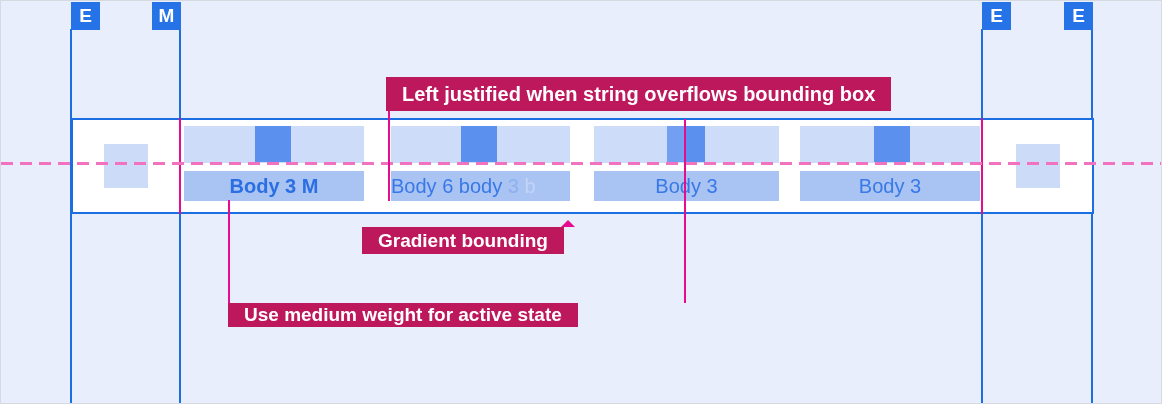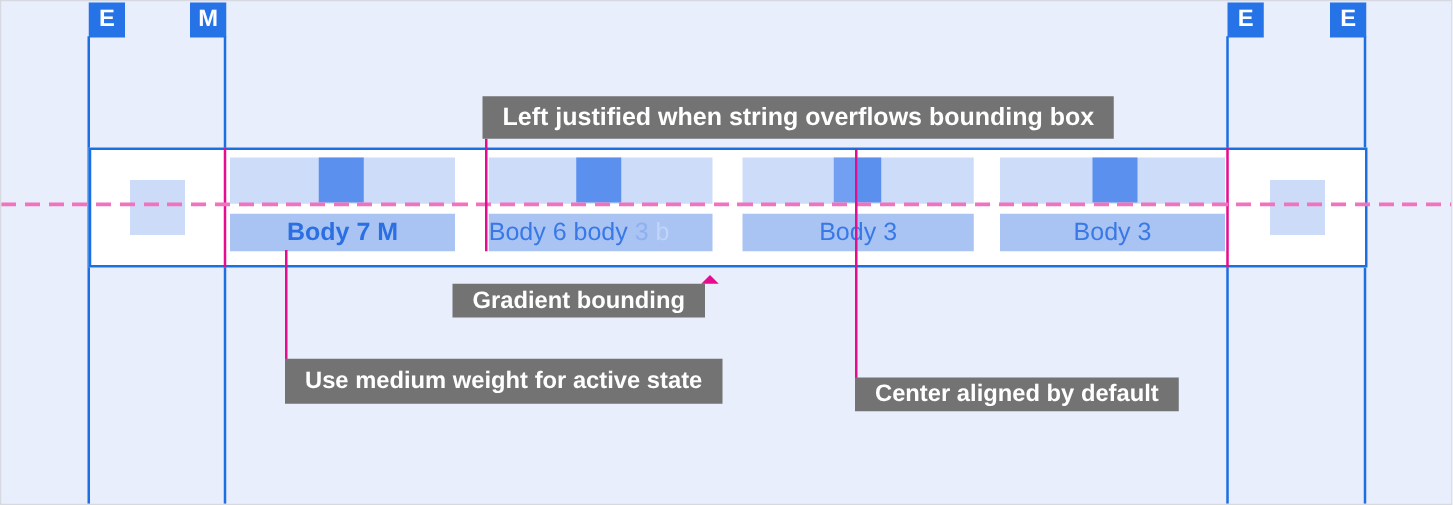--- a/index.html
+++ b/index.html
@@ -26,21 +26,21 @@
   .tab-band.active{font-weight:700;color:#2b6fe3;}
   .tab-band.trunc{text-align:left;overflow:hidden;}
   .fade1{color:#8fb0f0;}
   .fade2{color:#c3d4f8;}
   
   .dash-line{position:absolute;left:0;top:161px;width:1162px;height:3px;z-index:5;
              background:repeating-linear-gradient(90deg,#f172be 0 12px,rgba(0,0,0,0) 12px 19px);}
   
   .conn{position:absolute;width:2px;background:#e60c8d;z-index:6;}
   
-  .note{position:absolute;background:#737373;color:#ffffff;font-weight:700;font-size:19px;
+  .note{position:absolute;background:#be185d;color:#ffffff;font-weight:700;font-size:19px;
         display:flex;align-items:center;padding:0 16px;z-index:7;white-space:nowrap;}
   .arrow-up{position:absolute;top:-7px;width:0;height:0;border-left:7px solid rgba(0,0,0,0);
             border-right:7px solid rgba(0,0,0,0);border-bottom:7px solid #e60c8d;}
 </style>
 </head>
 <body>
 
 <div class="stage">
 
   <div class="vguide" style="left:69px"></div>
@@ -55,21 +55,21 @@
 
   <div class="bar"></div>
 
   <div class="sq" style="left:103px"></div>
   <div class="sq" style="left:1015px"></div>
 
   <div class="tab" style="left:183px;width:180px">
     <div class="tab-top">
       <div class="tab-icon" style="left:71px"></div>
     </div>
-    <div class="tab-band active">Body 7 M</div>
+    <div class="tab-band active">Body 3 M</div>
   </div>
 
   <div class="tab" style="left:390px;width:179px">
     <div class="tab-top">
       <div class="tab-icon" style="left:70px"></div>
     </div>
     <div class="tab-band trunc"><span>Body 6 body </span><span class="fade1">3 </span><span class="fade2">b</span></div>
   </div>
 
   <div class="tab" style="left:593px;width:185px">
@@ -95,17 +95,16 @@
   <div class="conn" style="left:227px;top:199px;height:104px"></div>
   <div class="conn" style="left:683px;top:118px;height:184px"></div>
 
   <div class="note" style="left:385px;top:76px;height:34px;font-size:20px">Left justified when string overflows bounding box</div>
 
   <div class="note" style="left:361px;top:226px;height:27px">
     <span class="arrow-up" style="left:199px"></span>
     <span>Gradient bounding</span>
   </div>
 
-  <div class="note" style="left:227px;top:286px;height:36px">Use medium weight for active state</div>
+  <div class="note" style="left:227px;top:302px;height:24px">Use medium weight for active state</div>
 
-  <div class="note" style="left:683px;top:301px;height:27px">Center aligned by default</div>
 
 </div>
 
 </body></html>

